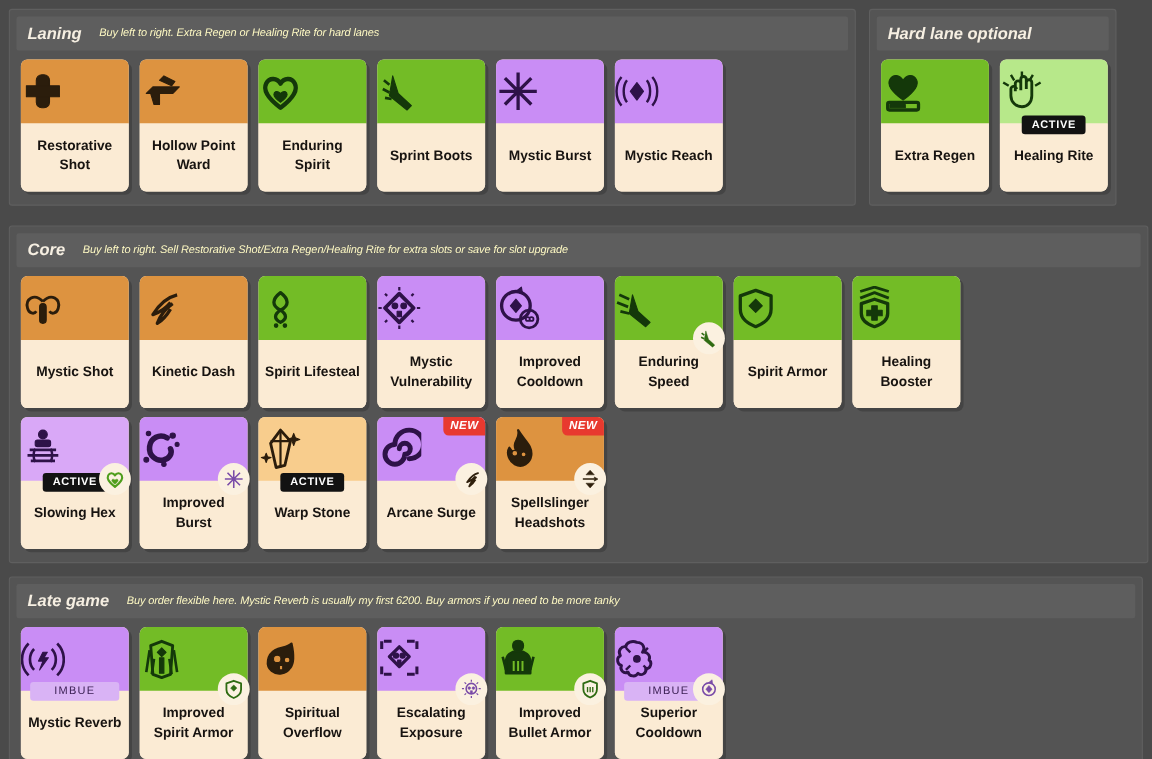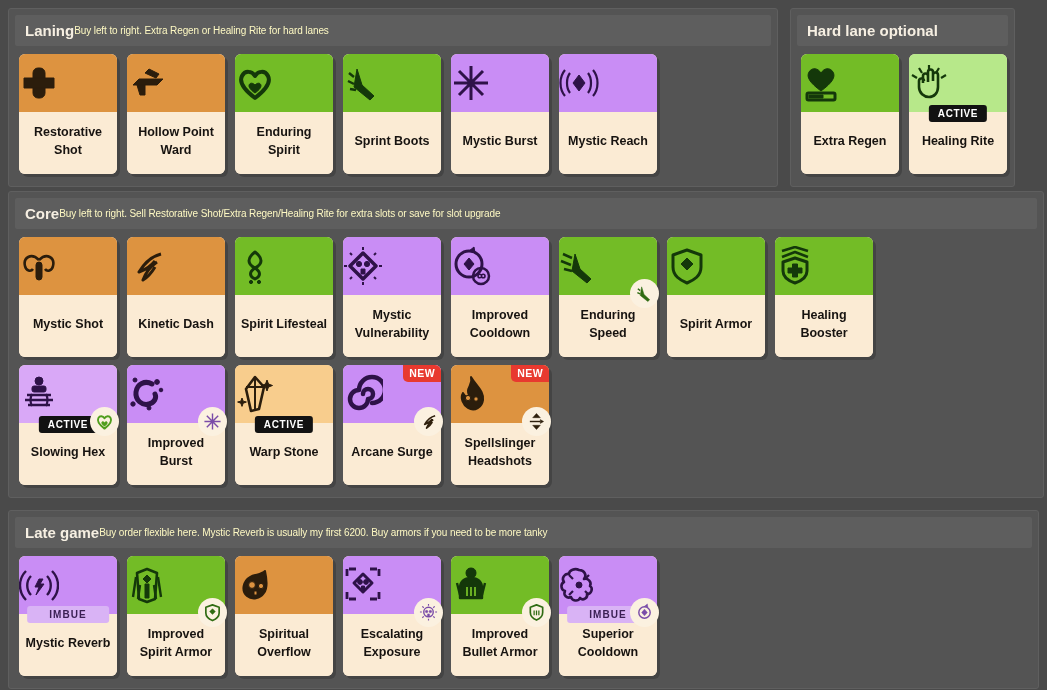--- a/index.html
+++ b/index.html
@@ -17,22 +17,23 @@
     border-radius: 3px;
     padding: 6px;
     position: relative;
   }
   .panel-header {
     background: #5e5e5e;
     height: 31px;
     display: flex;
     align-items: center;
     padding: 0 10px;
-    gap: 0;
+    gap: 16px;
     border-radius: 2px;
+    font-style: italic;
   }
   .panel-title {
     color: #f6efe2;
     font-size: 15px;
     font-weight: bold;
     white-space: nowrap;
   }
   .panel-sub {
     color: #fef9c3;
     font-size: 10px;
@@ -104,38 +105,39 @@
     z-index: 4;
     white-space: nowrap;
   }
   .badge-imbue {
     position: absolute;
     left: 50%; transform: translateX(-50%);
     bottom: -9px;
     background: #d9b3f5;
     color: #3b2054;
     font-size: 10px;
-    font-weight: bold;
+    font-weight: normal;
     letter-spacing: 1.1px;
     padding: 3px 22px;
     border-radius: 3px;
     z-index: 4;
     white-space: nowrap;
   }
   .badge-new {
     position: absolute;
     top: 0; right: 0;
     background: #e8392f;
     color: #fff;
     font-size: 10.5px;
     font-weight: bold;
     letter-spacing: 0.4px;
     padding: 2px 6px 3px 6px;
     border-radius: 0 6px 0 5px;
     z-index: 5;
+    font-style: italic;
   }
   .badge-upgrade {
     position: absolute;
     right: -2px;
     bottom: -13px;
     width: 29px; height: 29px;
     border-radius: 50%;
     background: #fbf1e0;
     display: flex;
     align-items: center;
@@ -145,21 +147,21 @@
   .badge-upgrade svg { width: 19px; height: 19px; }
   .bu-green svg { fill: #4f9e1c; stroke: #4f9e1c; }
   .bu-purple svg { fill: #7a4ca8; stroke: #7a4ca8; }
   .bu-orange svg { fill: #2f200d; stroke: #2f200d; }
   .bu-dgreen svg { fill: #2f6b12; stroke: #2f6b12; }
 
   
   .top-row { display: flex; gap: 12px; align-items: flex-start; }
   .panel-laning { width: 770px; }
   .panel-hard { width: 225px; }
-  .panel-core { width: 1036px; margin-top: 4px; }
+  .panel-core { width: 1036px; margin-top: 18px; }
   .panel-late { width: 1031px; margin-top: 12px; }
 </style>
 </head>
 <body>
 
 <div class="page">
 
   <div class="top-row">
     <div class="panel panel-laning">
       <div class="panel-header">

